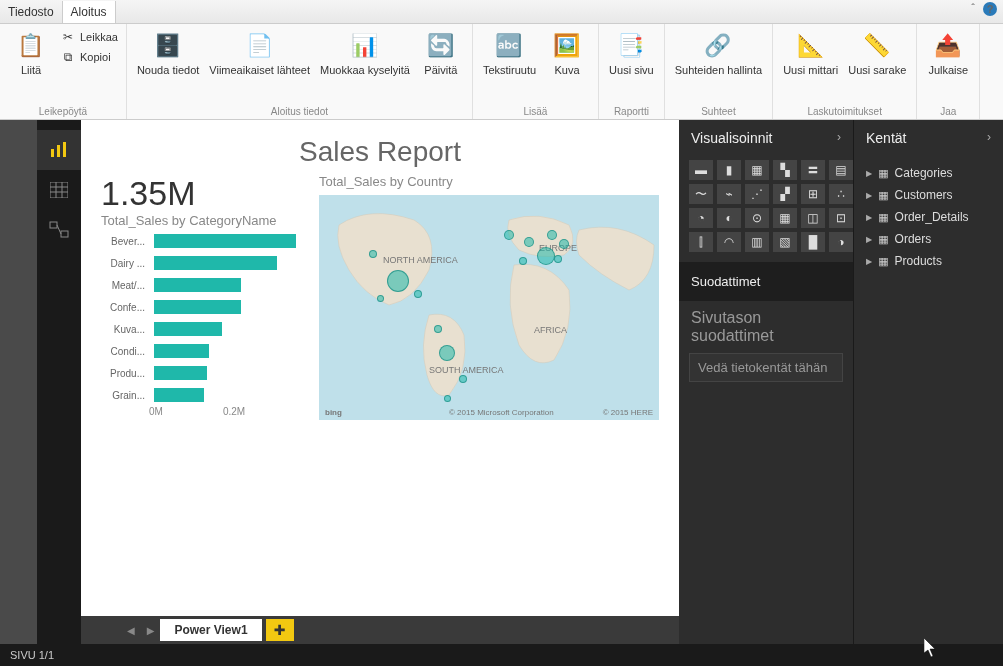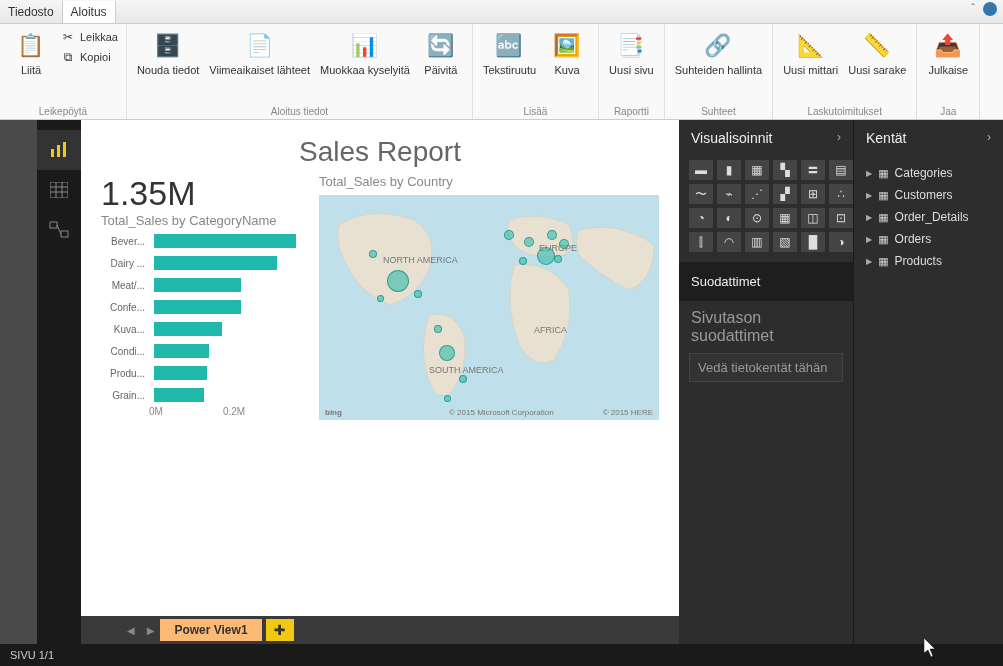--- a/index.html
+++ b/index.html
@@ -38,21 +38,21 @@
 .bar-track { flex:1; height:14px; position:relative;}
 .bar-fill { height:100%; background:#1fb8aa;}
 .axis { display:flex; margin-left:48px; font-size:10px; color:#888; margin-top:4px;}
 .axis span:first-child{ margin-right:60px;}
 .right-col { flex:1;}
 .map-box { width:340px; height:225px; background:#cfe8f0; position:relative; margin-top:4px; overflow:hidden;}
 .map-label { position:absolute; font-size:9px; color:#777;}
 .bubble { position:absolute; border-radius:50%; background:rgba(31,184,170,0.55); border:1px solid rgba(20,140,130,0.7);}
 .map-attr { position:absolute; bottom:3px; font-size:8px; color:#777;}
 .tabstrip { height:28px; background:#3a3a3a; display:flex; align-items:center; padding-left:40px; gap:0;}
-.pgtab { background:#fdba74; padding:4px 14px; font-size:12px; font-weight:bold; color:#333; cursor:pointer;}
+.pgtab { background:#ffffff; padding:4px 14px; font-size:12px; font-weight:bold; color:#333; cursor:pointer;}
 .addtab { background:#f2c811; width:28px; height:22px; display:flex; align-items:center; justify-content:center; font-size:14px; color:#333; cursor:pointer; margin-left:4px;}
 .tabstrip .arrow{ color:#888; font-size:10px; padding:0 6px; cursor:pointer;}
 .rpanel { width:175px; background:#2d2d2d; border-right:1px solid #1a1a1a; display:flex; flex-direction:column;}
 .rpanel2 { width:175px; background:#2d2d2d; display:flex; flex-direction:column;}
 .phead { padding:10px 12px; font-size:14px; color:#eee; display:flex; justify-content:space-between; align-items:flex-start; cursor:pointer;}
 .phead span.chev{ font-size:12px; color:#aaa;}
 .viz-grid { display:grid; grid-template-columns:repeat(6,24px); gap:4px; padding:4px 10px 10px 10px;}
 .viz-item { width:24px; height:20px; background:#444; display:flex; align-items:center; justify-content:center; font-size:12px; color:#ddd; cursor:pointer;}
 .filters-head { background:#1e1e1e; padding:12px 12px; font-size:13px; color:#eee;}
 .filters-sub { padding:8px 12px; font-size:16px; color:#999;}

